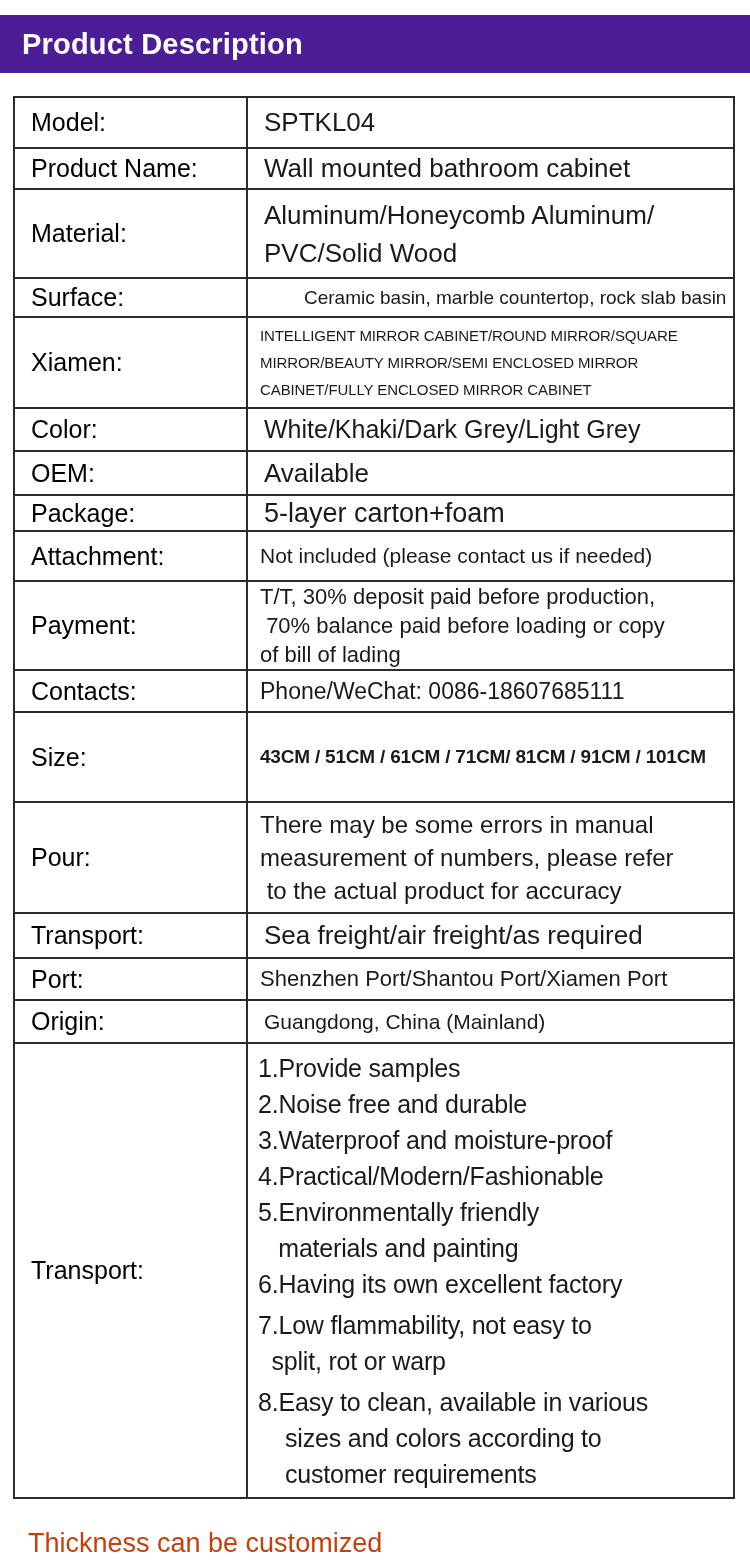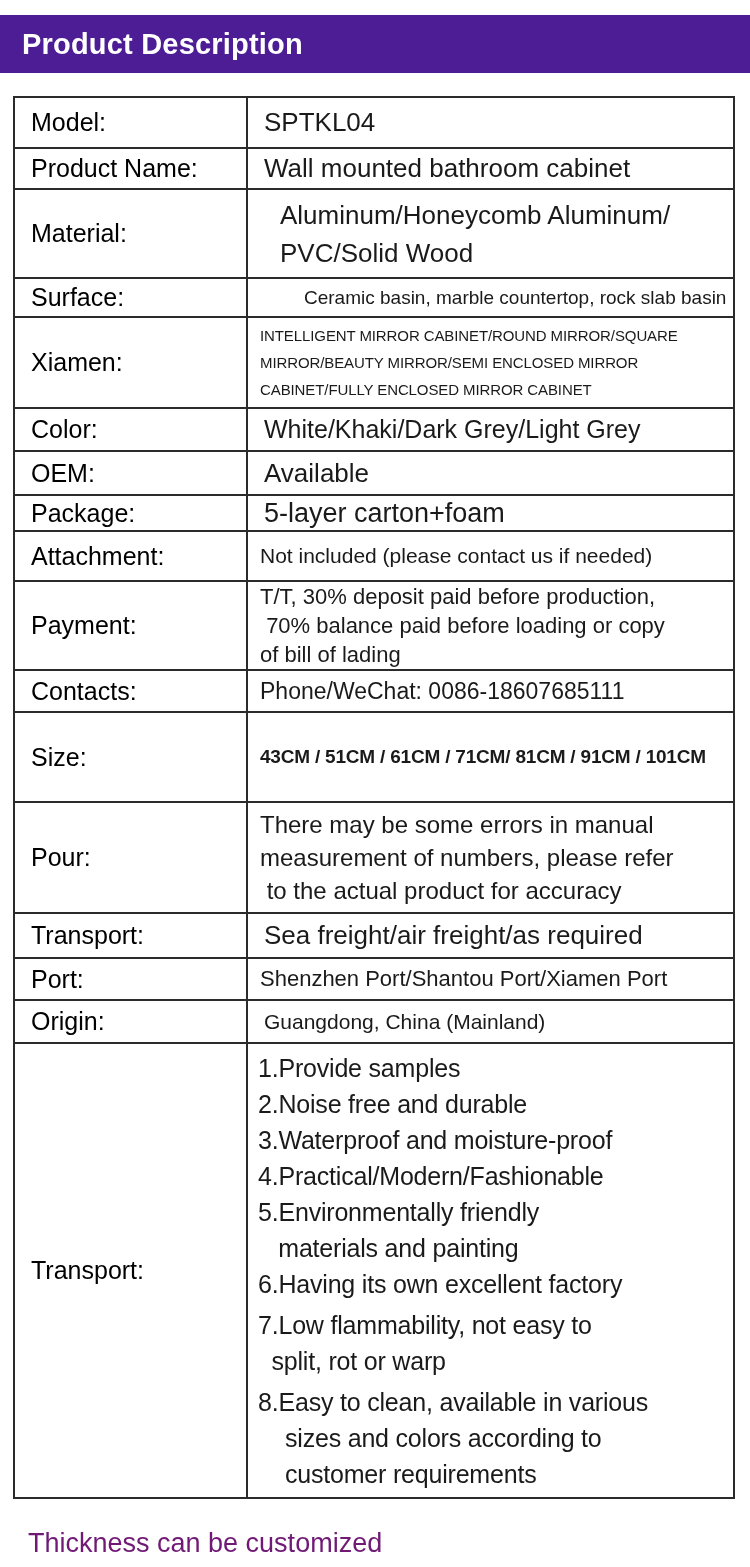--- a/index.html
+++ b/index.html
@@ -70,21 +70,21 @@
   .r12 { min-height: 90px; }
   .r13 { min-height: 111px; }
   .r14 { min-height: 45px; }
   .r15 { min-height: 42px; }
   .r16 { min-height: 43px; }
   .r17 { min-height: 455px; }
 
   
   .pre     { white-space: pre-wrap; }
   .nowrap  { white-space: nowrap; }
-  .r3  .value { font-size: 26px; line-height: 38px; margin-left: 16px; }
+  .r3  .value { font-size: 26px; line-height: 38px; }
   .r4  .value { font-size: 19px; padding-left: 12px; }
   .r5  .value { font-size: 15px; font-weight: 500; line-height: 27px; padding-left: 12px; letter-spacing: -0.1px; }
   .r6  .value { font-size: 25px; }
   .r8  .value { font-size: 27px; }
   .r9  .value { font-size: 21px; padding-left: 12px; }
   .r10 .value { font-size: 22px; line-height: 29px; padding-left: 12px; }
   .r11 .value { font-size: 23px; padding-left: 12px; }
   .r12 .value { font-size: 19px; font-weight: bold; padding-left: 12px; letter-spacing: -0.2px; }
   .r13 .value { font-size: 24px; line-height: 33px; padding-left: 12px; }
   .r14 .value { font-size: 26px; }
@@ -93,21 +93,21 @@
   .r17 .value { font-size: 25px; padding-left: 10px; letter-spacing: -0.2px; }
   .adv-item { line-height: 36px; white-space: pre-wrap; }
   .adv-item.gap { margin-top: 5px; }
 
   
   .footer-note {
     position: absolute;
     left: 28px;
     top: 1528px;
     font-size: 27px;
-    color: #701a75;
+    color: #c2410c;
   }
 </style>
 </head>
 <body>
 
 <div class="page">
 
   <div class="header-bar">
     <h1>Product Description</h1>
   </div>

